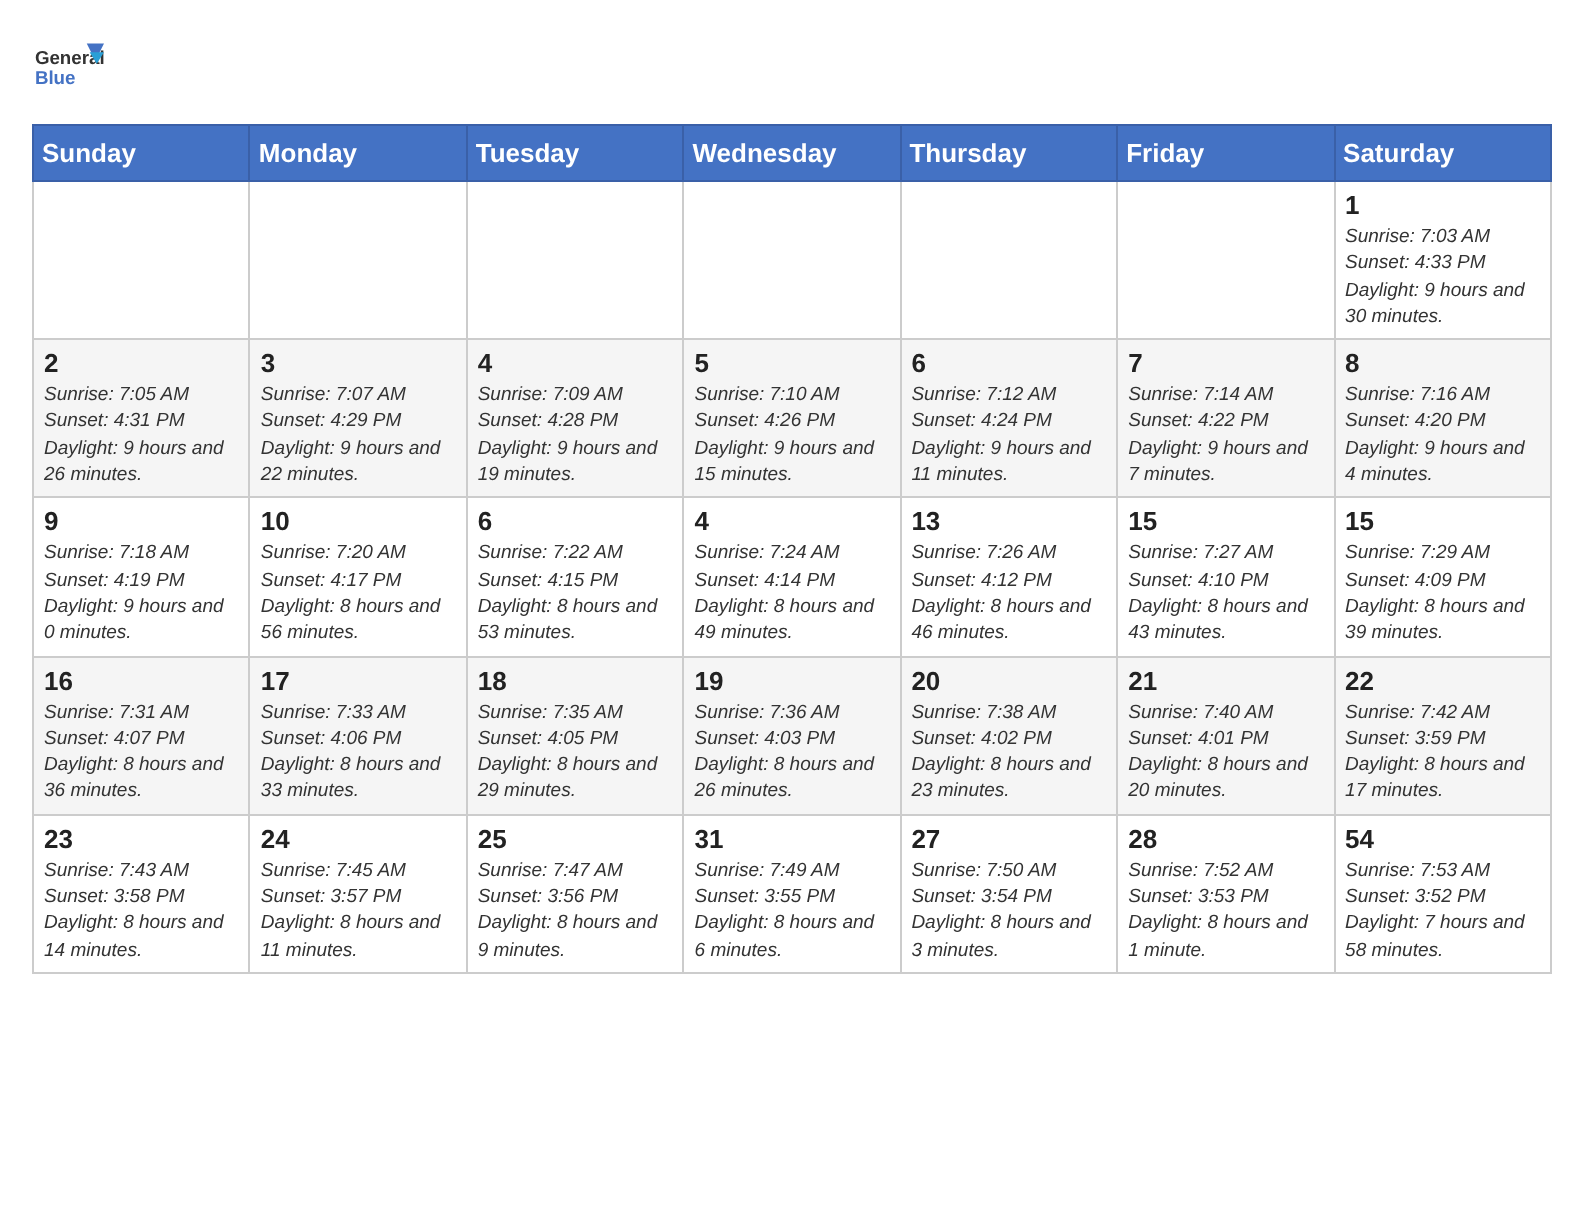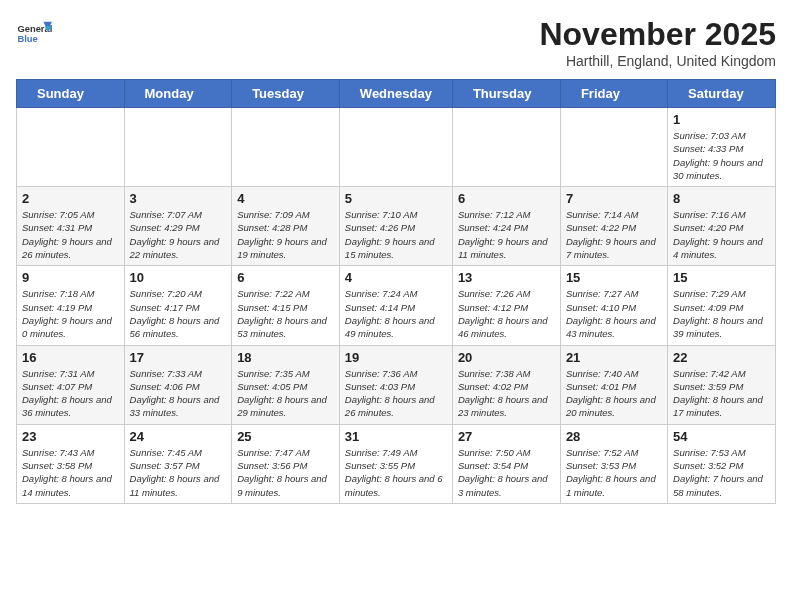--- a/index.html
+++ b/index.html
@@ -48,21 +48,21 @@
       width: 100%;
       border-collapse: collapse;
       border: 1px solid #ccc;
     }
 
     .calendar-table th {
       background-color: #4472C4;
       color: #fff;
       font-size: 13px;
       font-weight: bold;
-      padding: 6px 20px;
+      padding: 6px 4px;
       text-align: left;
       border: 1px solid #3a60a8;
     }
 
     .calendar-table td {
       vertical-align: top;
       border: 1px solid #ccc;
       padding: 4px 5px;
       width: calc(100% / 7);
       background: #fff;
@@ -96,24 +96,20 @@
 <body>
 
 <div class="header-area">
   <div class="logo">
     <svg class="logo-icon" viewBox="0 0 50 50" xmlns="http://www.w3.org/2000/svg">
       <text x="2" y="22" font-size="13" font-family="Arial" font-weight="bold" fill="#333">General</text>
       <text x="2" y="36" font-size="13" font-family="Arial" font-weight="bold" fill="#4472C4">Blue</text>
       <polygon points="38,8 50,8 44,20" fill="#4472C4"></polygon>
       <polygon points="40,14 50,14 45,22" fill="#2a9fd6"></polygon>
     </svg>
-  </div>
-  <div class="title-block">
-    <div class="calendar-title">November 2025</div>
-    <div class="calendar-subtitle">Harthill, England, United Kingdom</div>
   </div>
 </div>
 
 <table class="calendar-table">
   <thead>
     <tr>
     <th>Sunday</th>
         <th>Monday</th>
         <th>Tuesday</th>
         <th>Wednesday</th>

